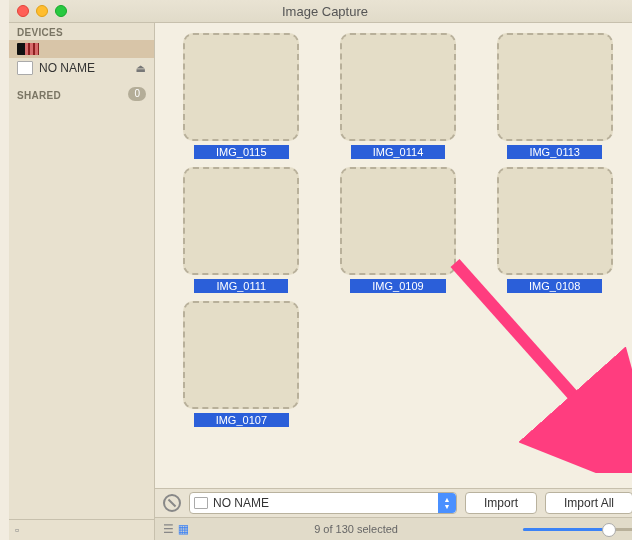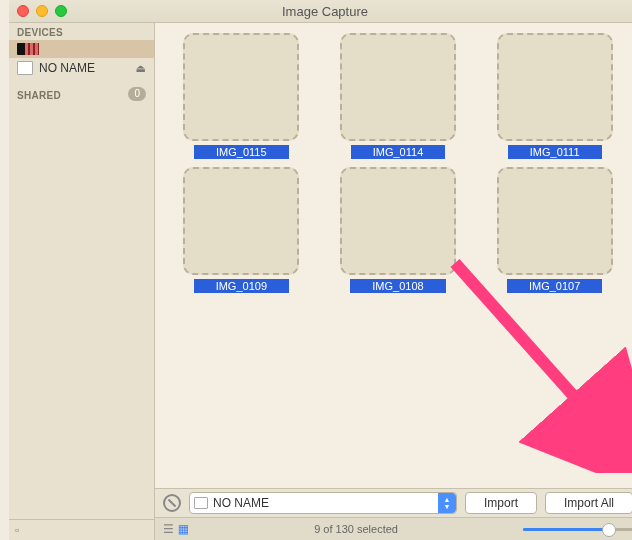--- a/index.html
+++ b/index.html
@@ -89,20 +89,24 @@
             <div class="cell">
               <div class="thumb"></div>
               <div class="fname">IMG_0115</div>
             </div>
             <div class="cell">
               <div class="thumb"></div>
               <div class="fname">IMG_0114</div>
             </div>
             <div class="cell">
               <div class="thumb"></div>
+              <div class="fname">IMG_0113</div>
+            </div>
+            <div class="cell">
+              <div class="thumb"></div>
               <div class="fname">IMG_0111</div>
             </div>
             <div class="cell">
               <div class="thumb"></div>
               <div class="fname">IMG_0109</div>
             </div>
             <div class="cell">
               <div class="thumb"></div>
               <div class="fname">IMG_0108</div>
             </div>

